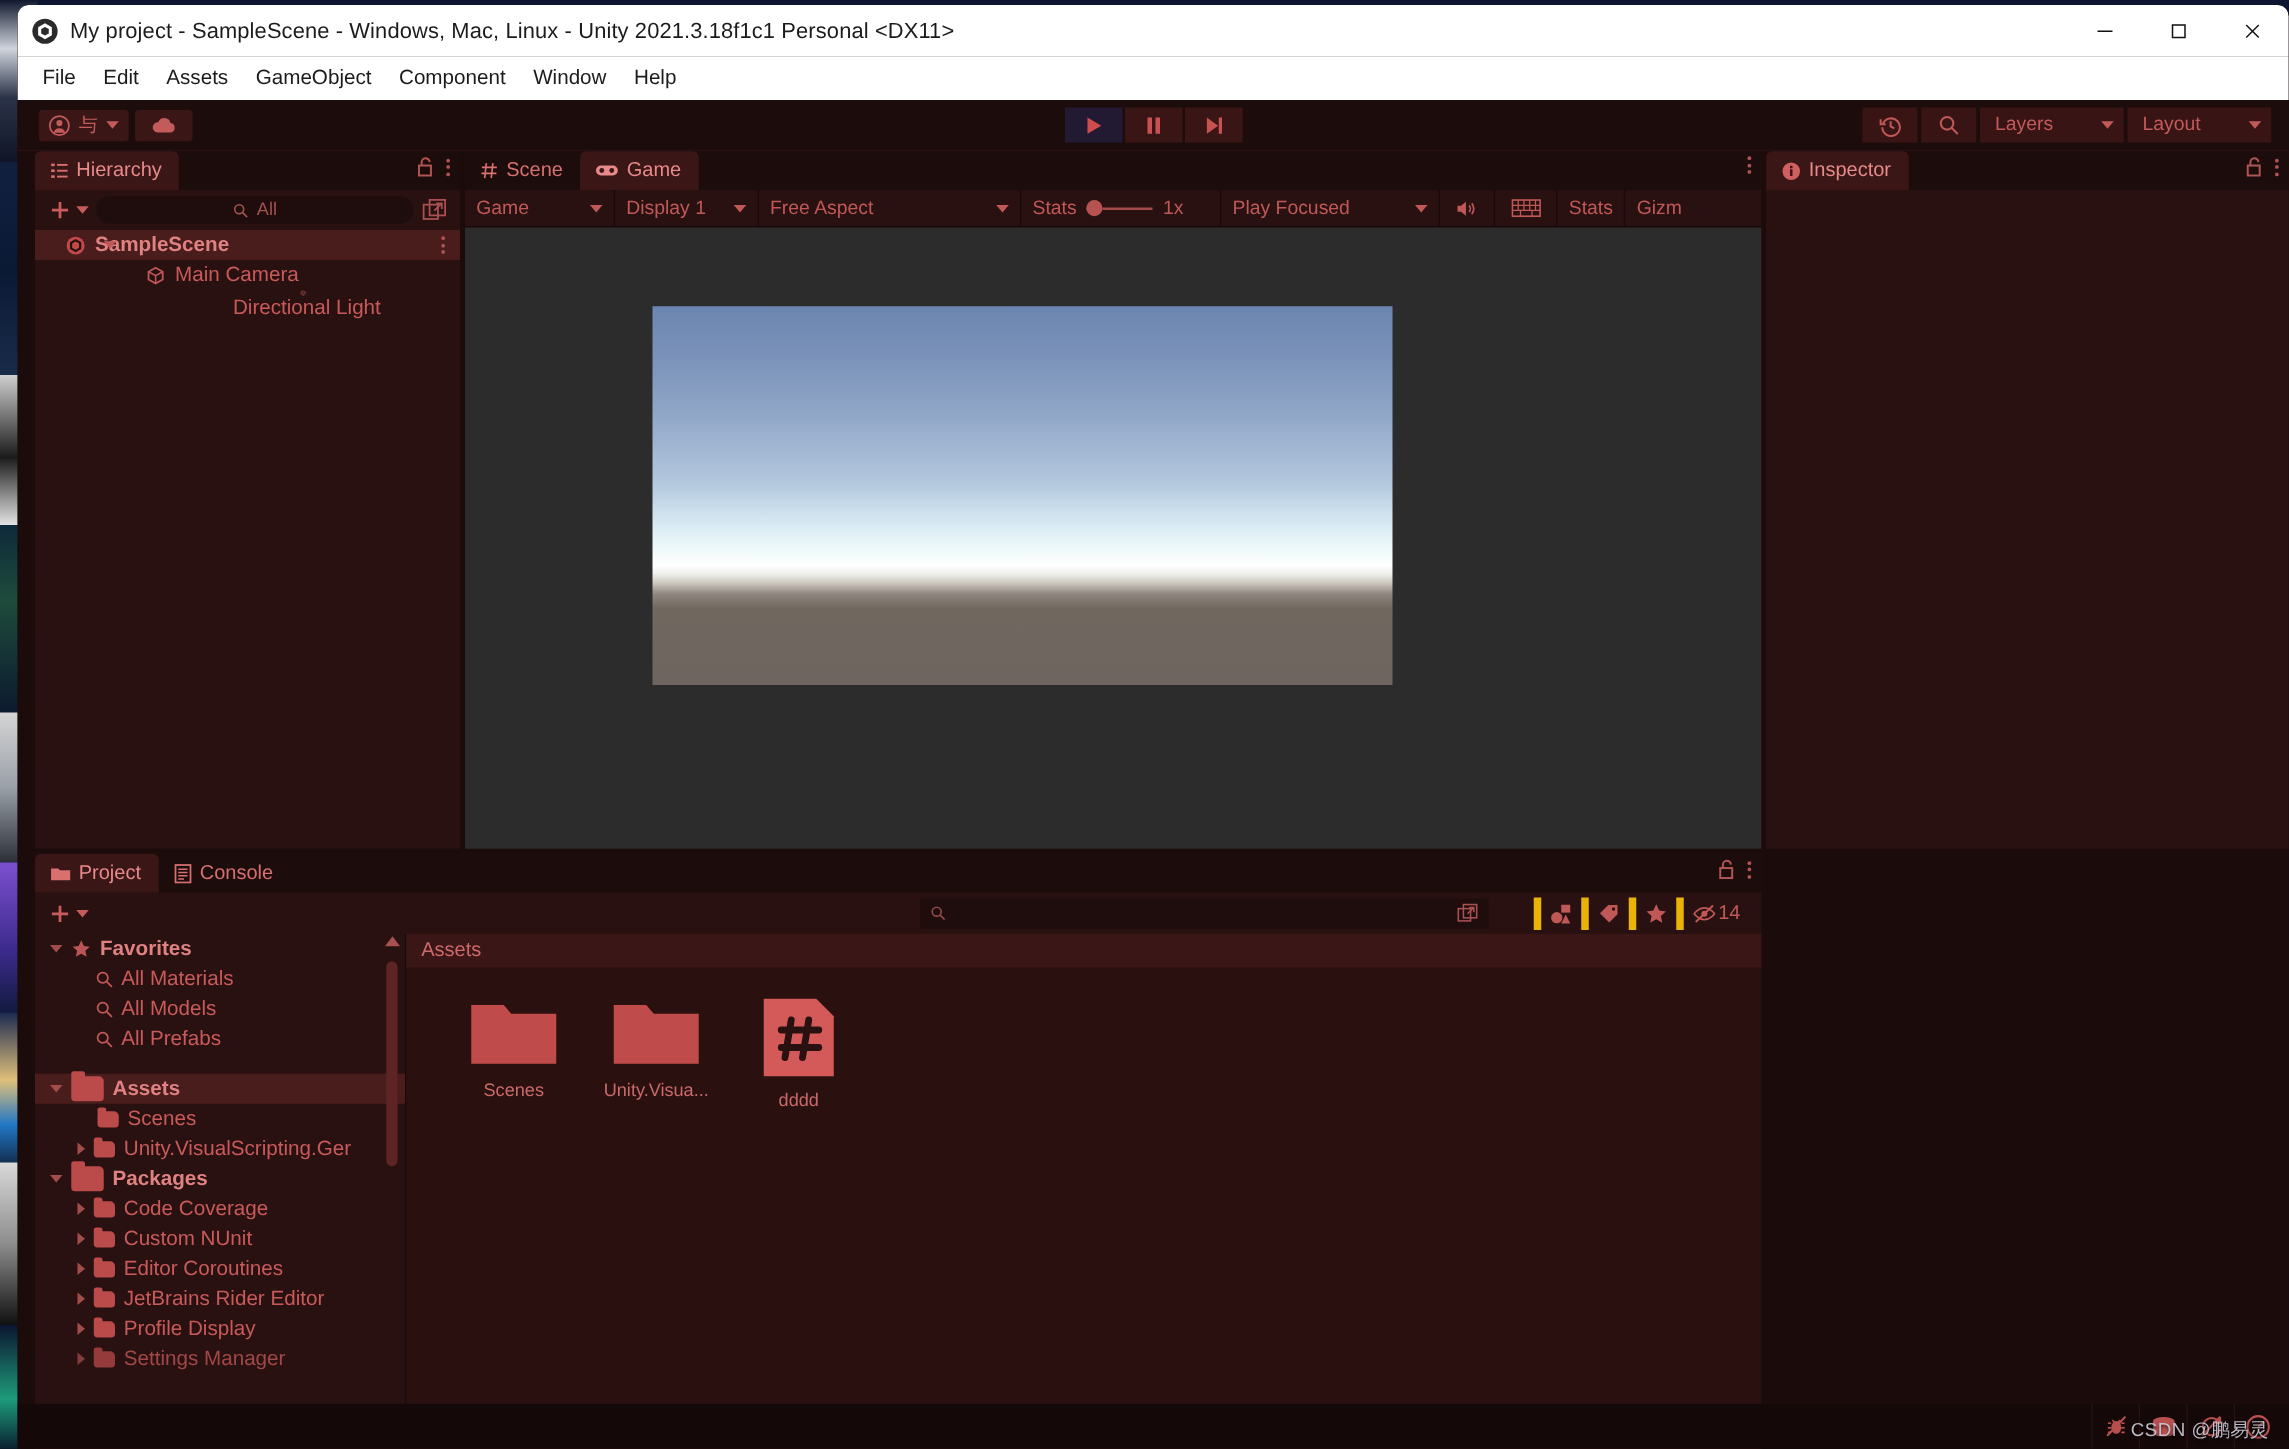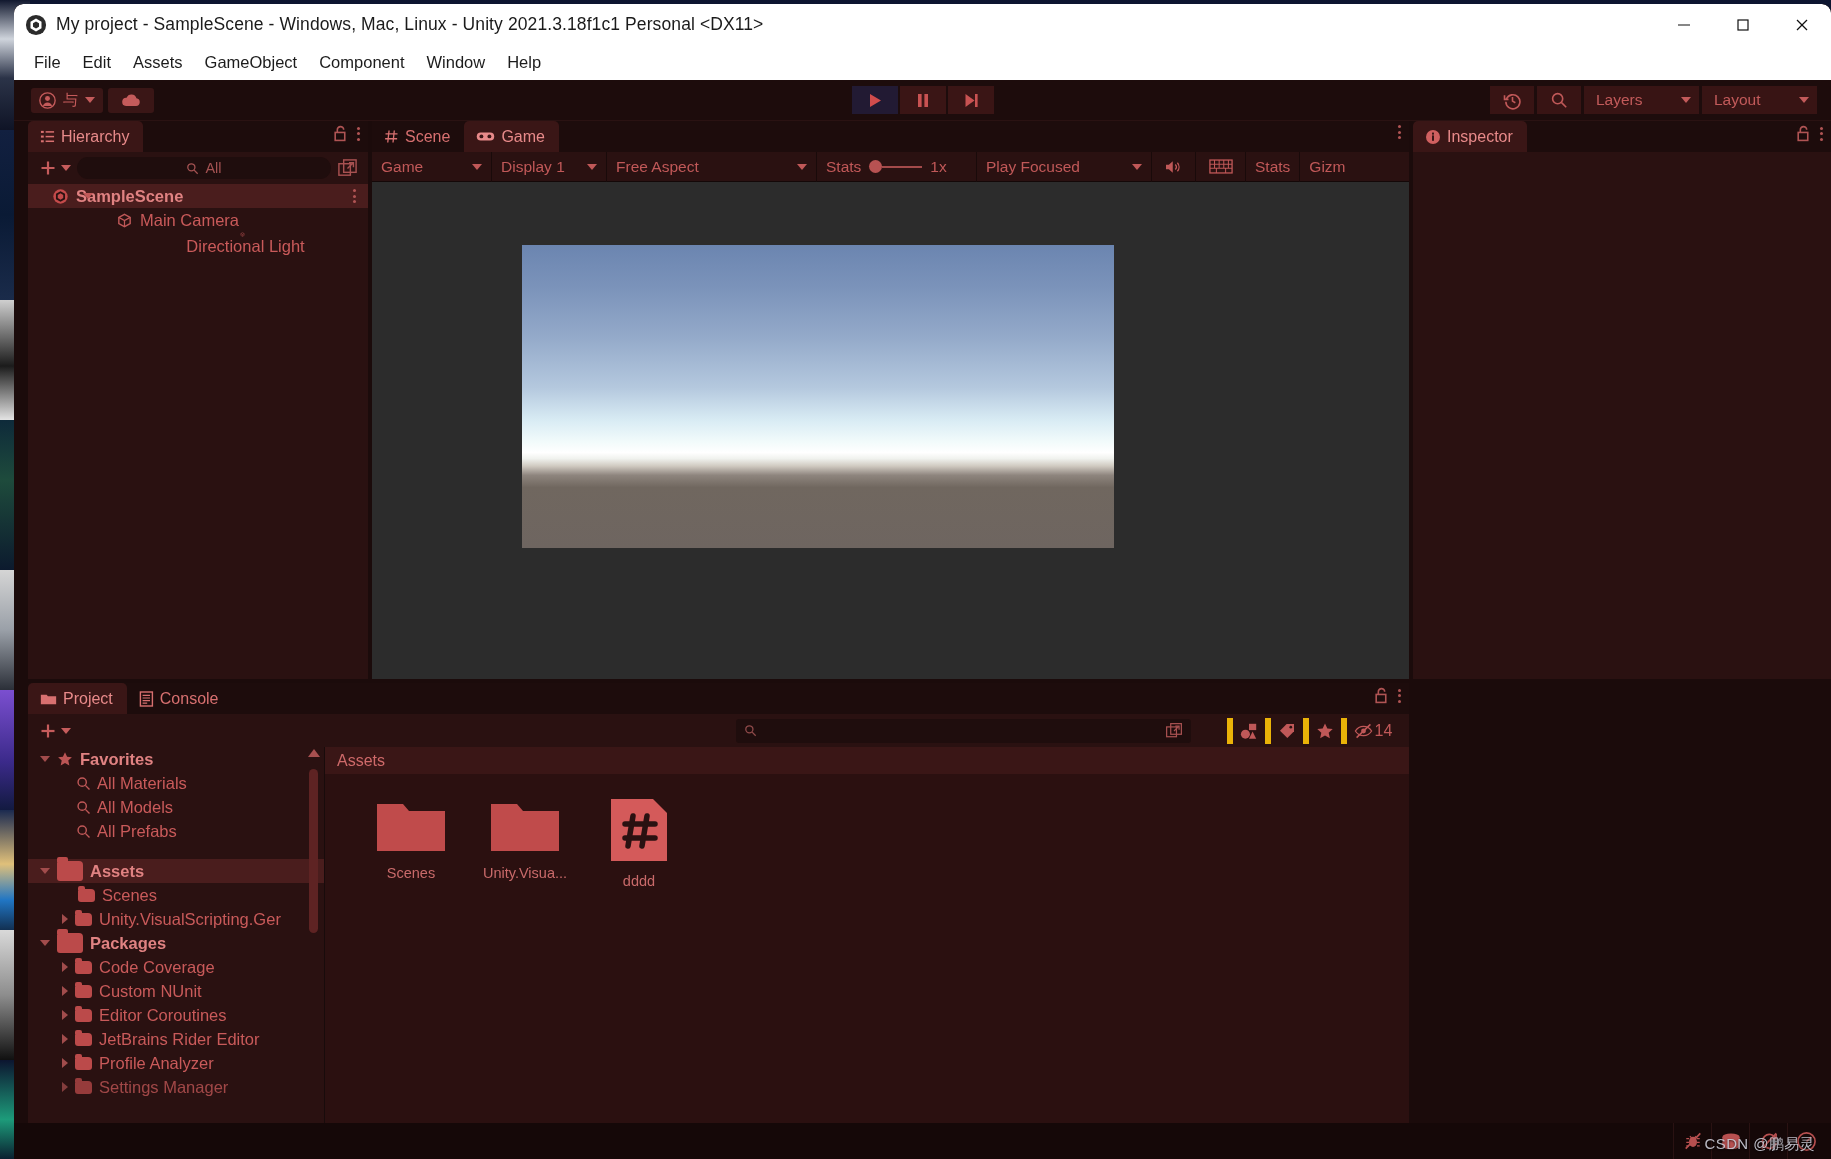--- a/index.html
+++ b/index.html
@@ -614,21 +614,21 @@
             <span>Editor Coroutines</span>
           </div>
           <div class="tree-row" style="padding-left:34px;">
             <span class="caret-r" style="color:#a24c4c;margin-right:7px;"></span>
             <span class="folder sm" style="margin-right:7px;"></span>
             <span>JetBrains Rider Editor</span>
           </div>
           <div class="tree-row" style="padding-left:34px;">
             <span class="caret-r" style="color:#a24c4c;margin-right:7px;"></span>
             <span class="folder sm" style="margin-right:7px;"></span>
-            <span>Profile Analyzer</span>
+            <span>Profile Display</span>
           </div>
           <div class="tree-row" style="padding-left:34px;opacity:.75;">
             <span class="caret-r" style="color:#a24c4c;margin-right:7px;"></span>
             <span class="folder sm" style="margin-right:7px;"></span>
             <span>Settings Manager</span>
           </div>
 
           <div style="position:absolute;right:4px;top:0;bottom:0;width:14px;">
             <div style="position:absolute;top:2px;left:2px;width:0;height:0;border-left:6px solid transparent;border-right:6px solid transparent;border-bottom:8px solid #a85050;"></div>
             <div style="position:absolute;top:22px;left:3px;width:9px;height:164px;border-radius:5px;background:#5e2323;"></div>

